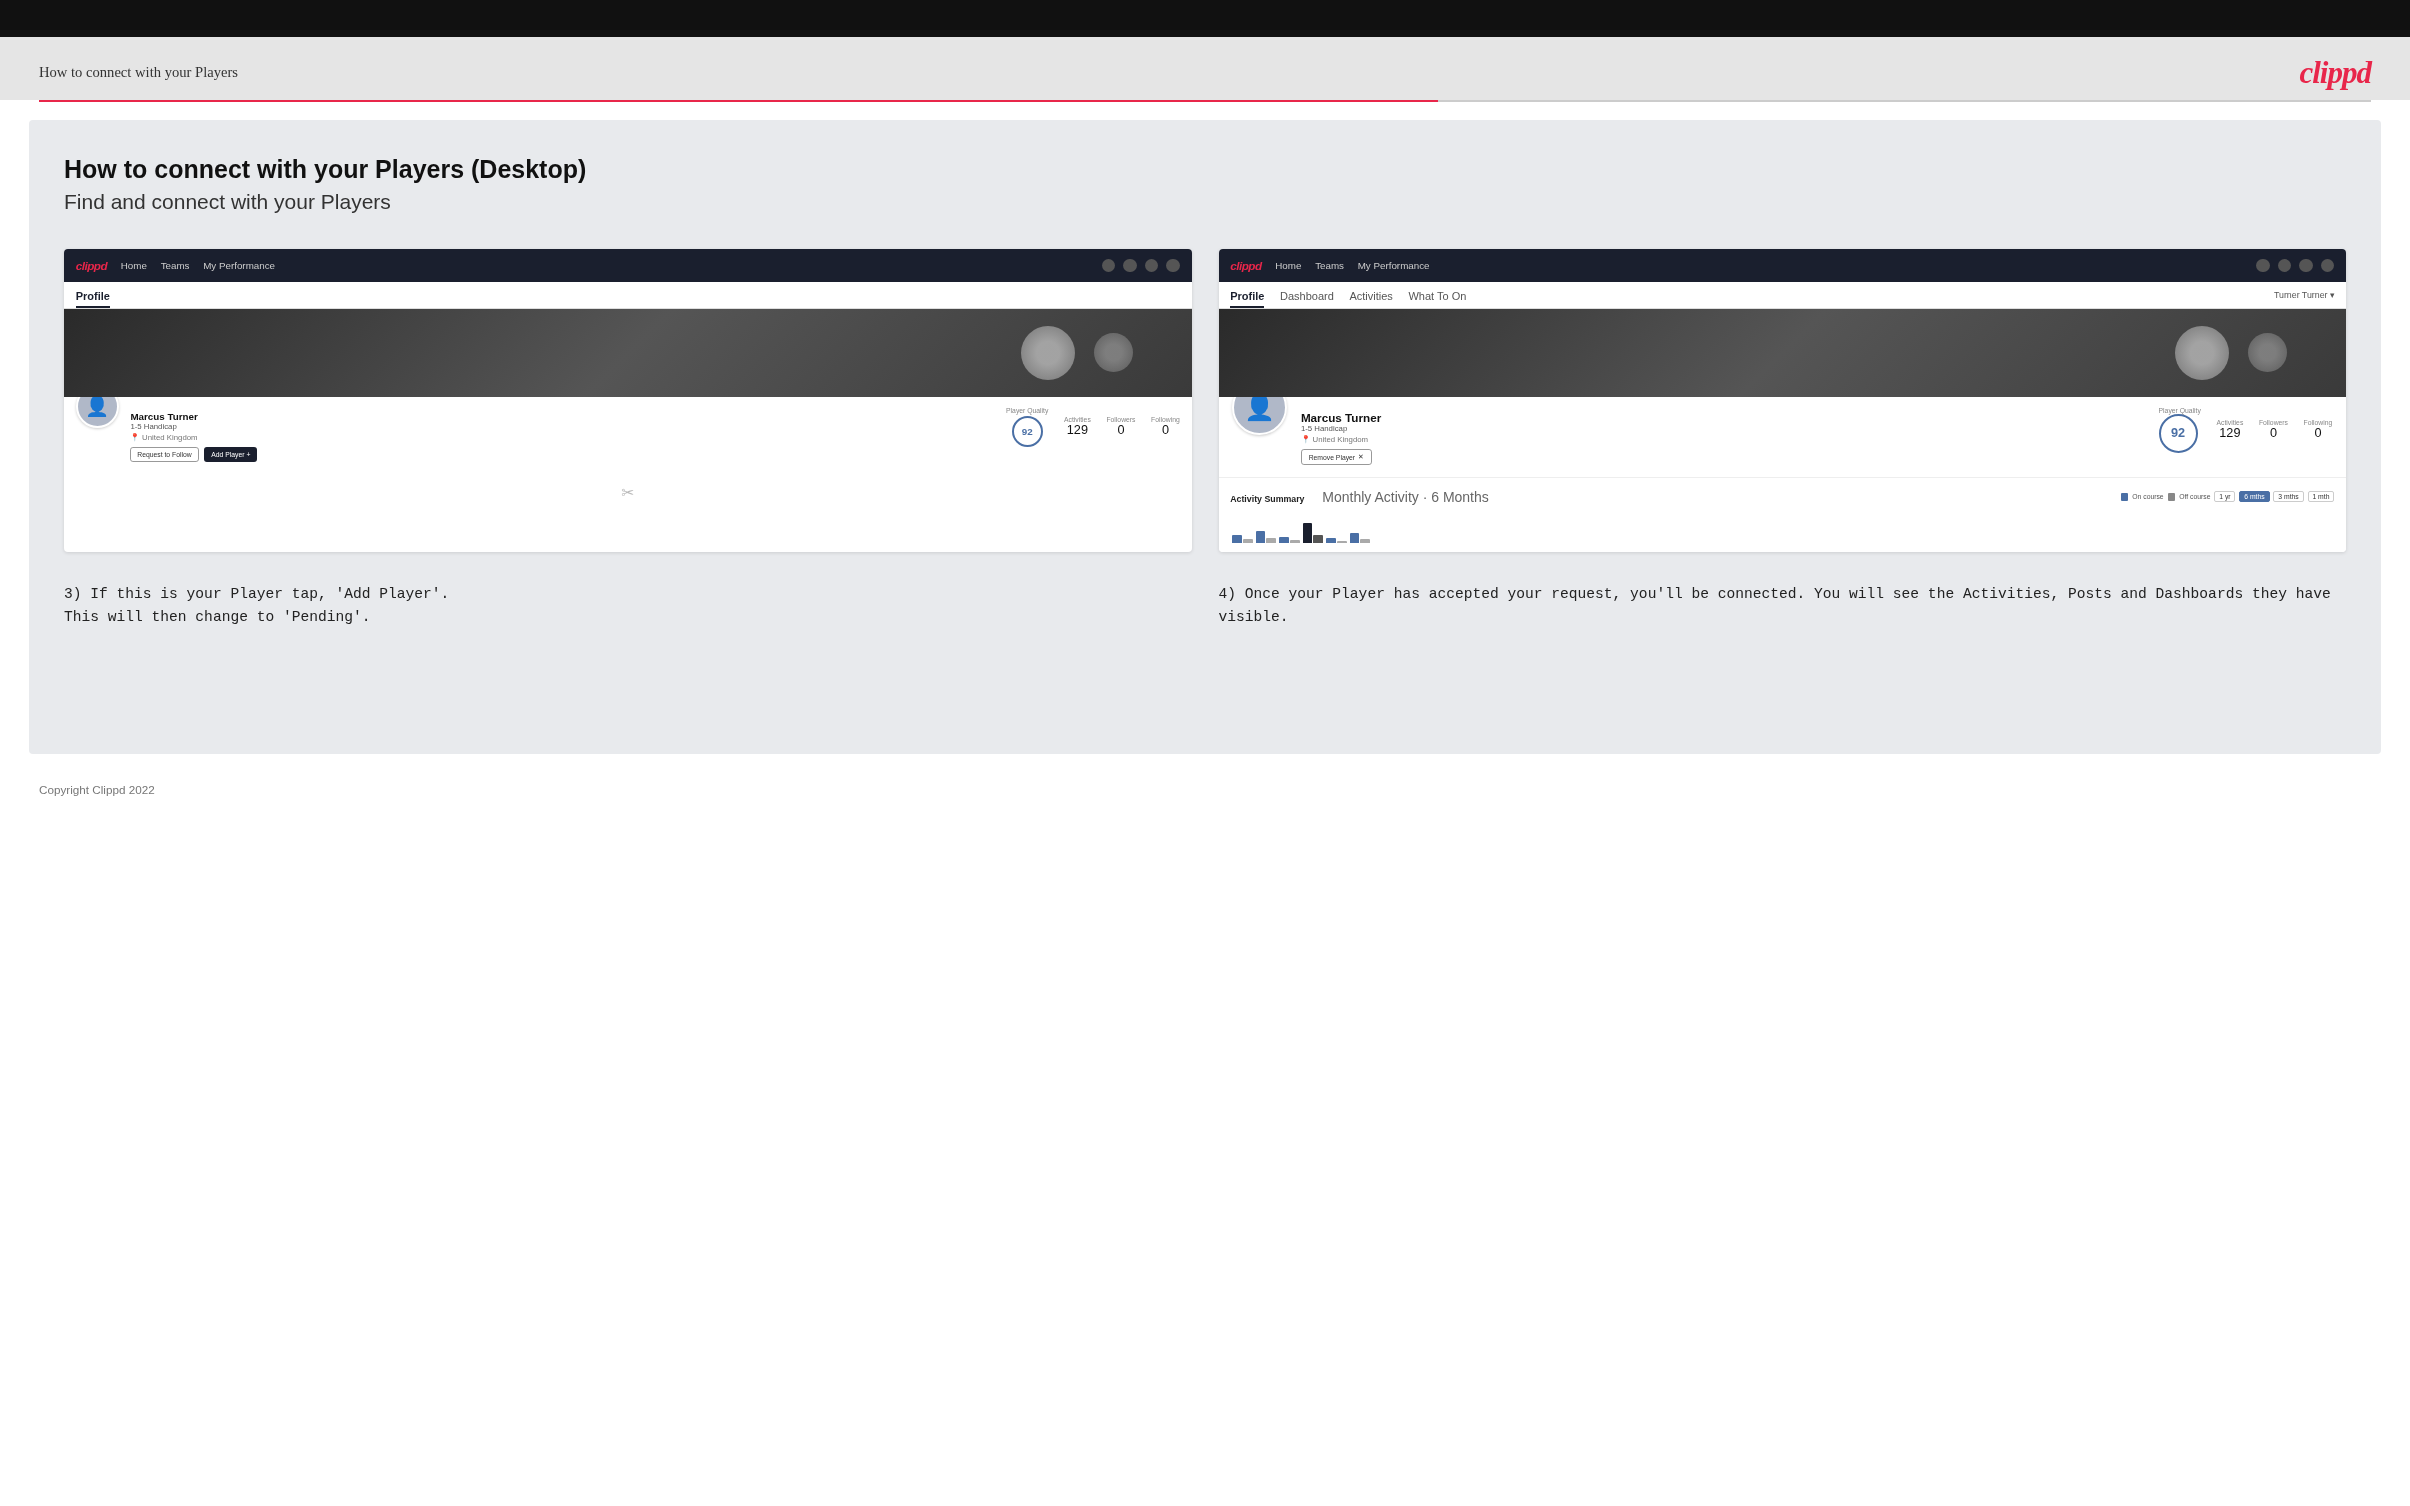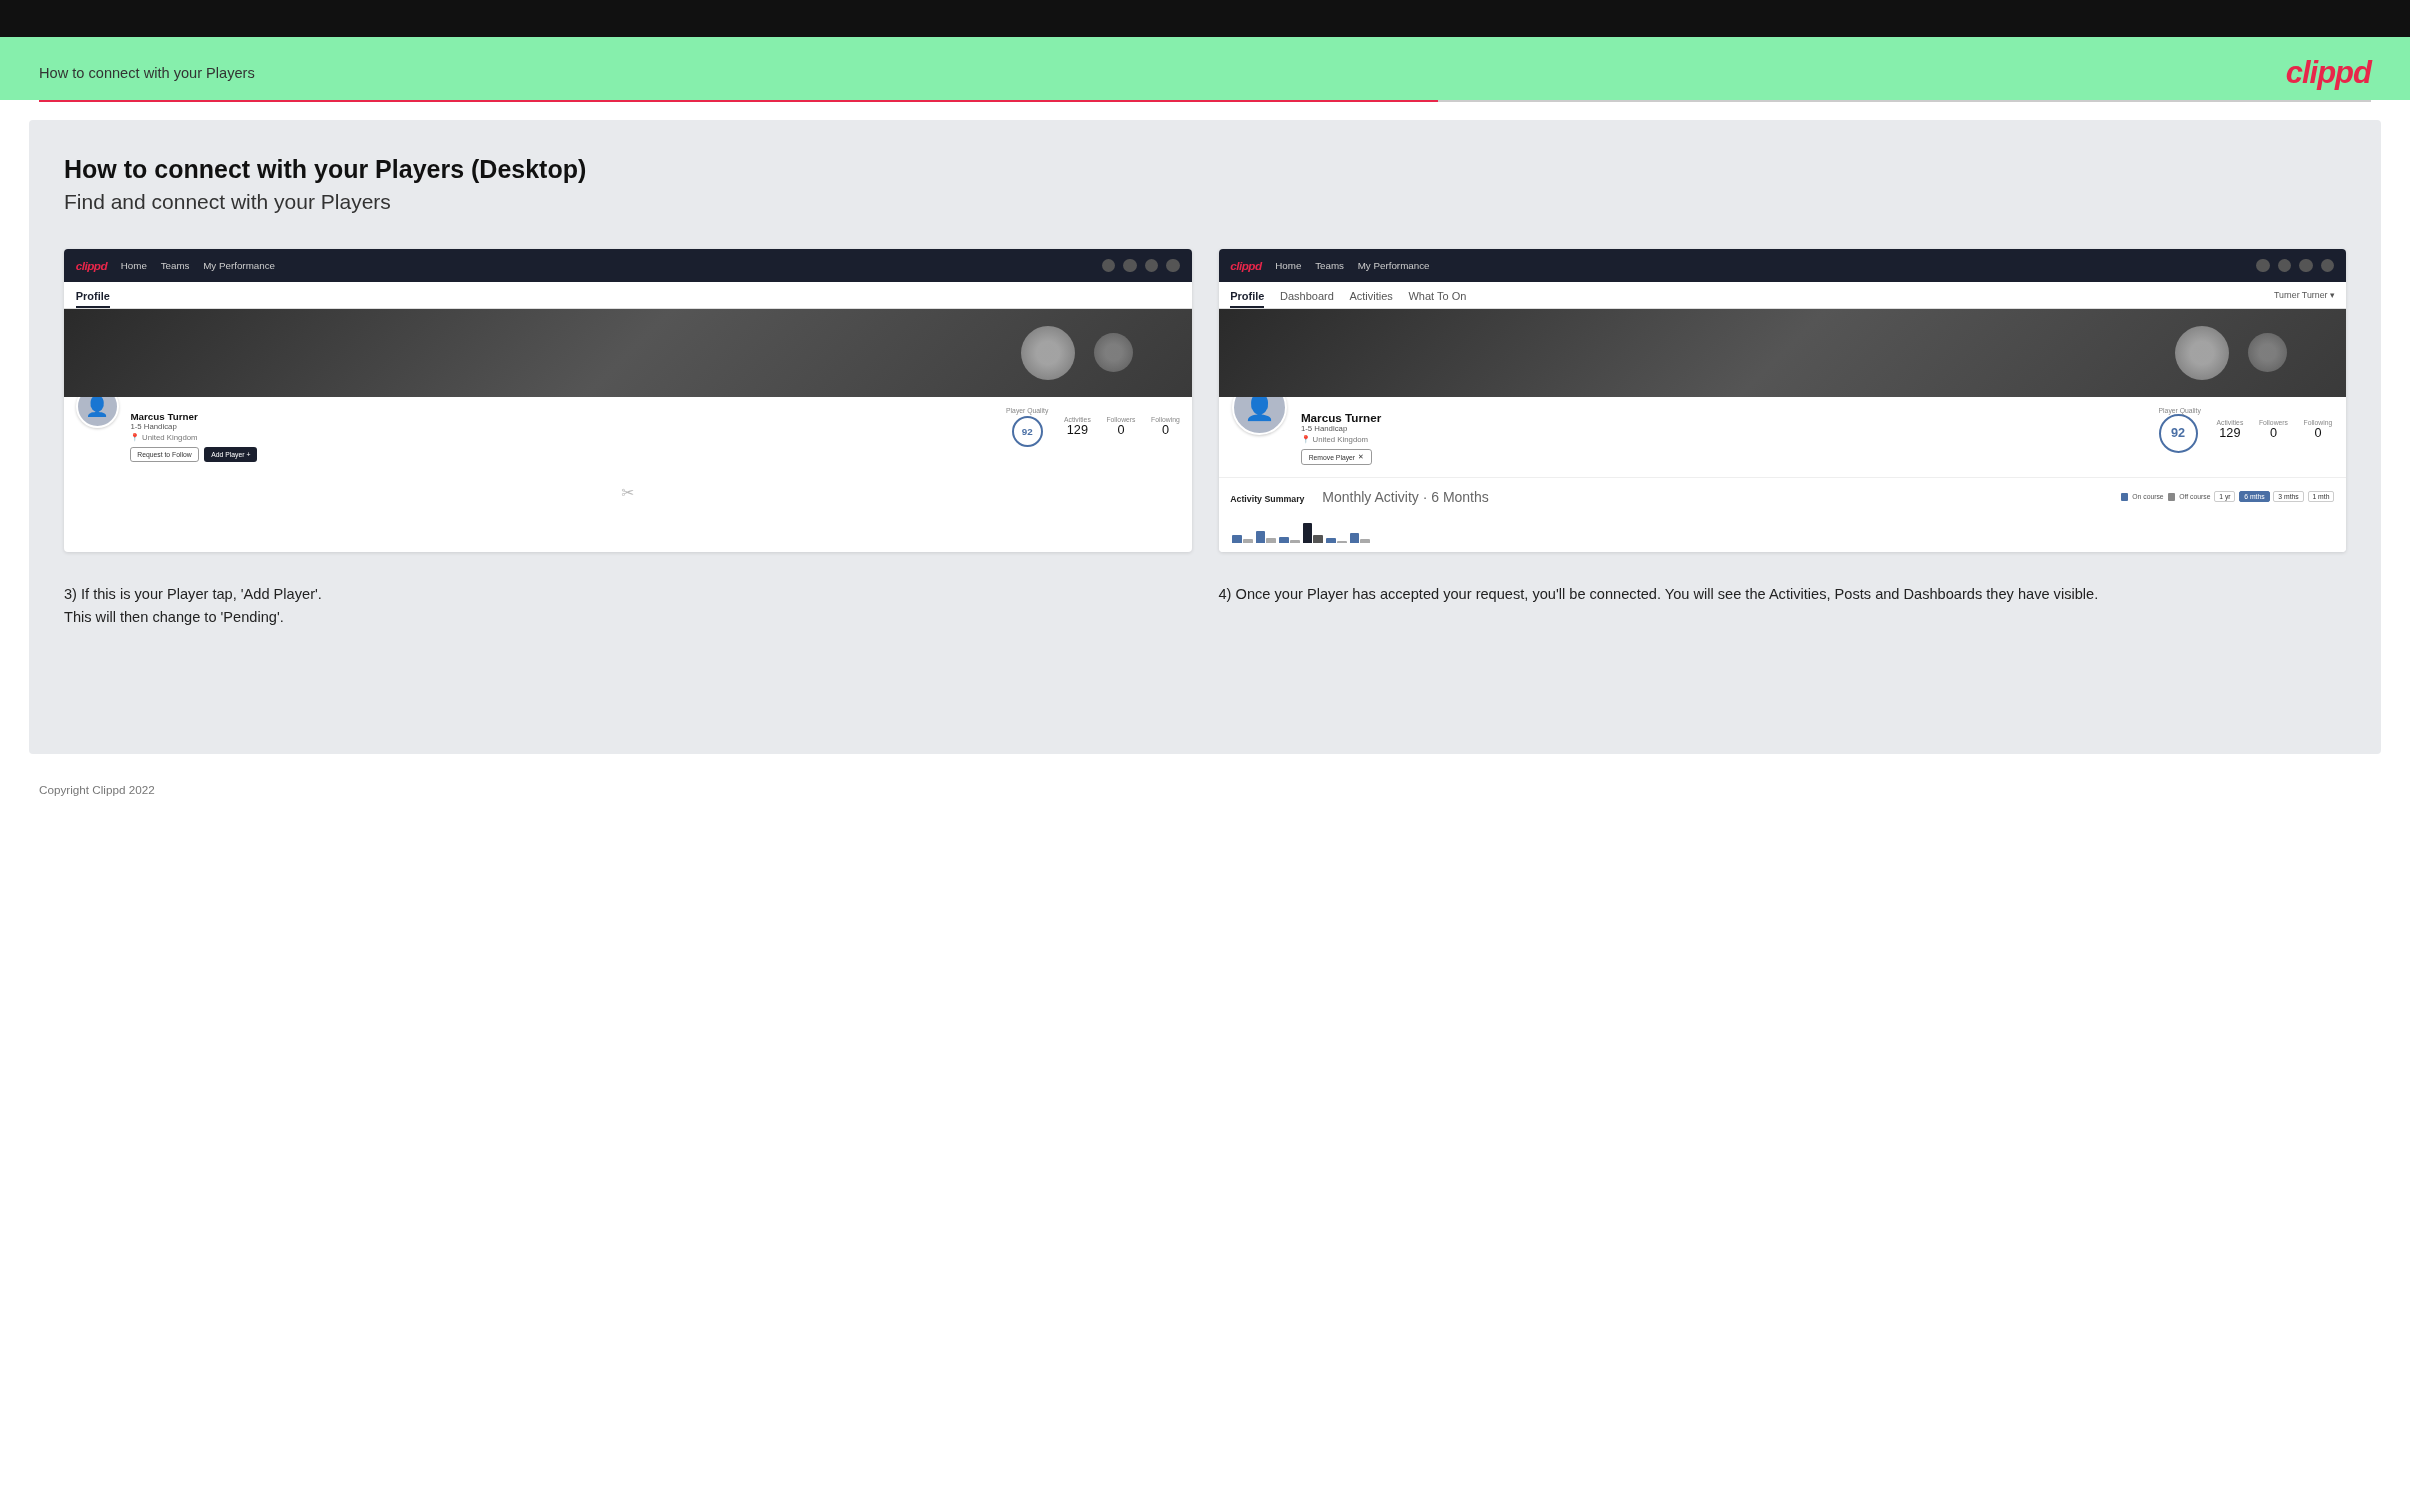--- a/index.html
+++ b/index.html
@@ -16,21 +16,22 @@
       height: 37px;
       width: 100%;
     }
 
     
     .page-header {
       display: flex;
       align-items: center;
       justify-content: space-between;
       padding: 17.6px 39px 9.8px 39px;
-      background: #86efac;
+      background: #e5e5e5;
+      font-family: Liberation Serif, serif;
     }
     .page-header-title {
       font-size: 14.6px;
       color: #333;
     }
     .clippd-logo {
       font-size: 31px;
       font-weight: 700;
       color: #e8264a;
       letter-spacing: -1px;
@@ -375,20 +376,21 @@
       padding: 9.8px 0;
       color: #bbb;
       font-size: 15.6px;
     }
 
     
     .descriptions-row {
       display: flex;
       gap: 27px;
       margin-top: 9.8px;
+      font-family: Liberation Mono, monospace;
     }
     .desc-panel {
       flex: 1;
       padding: 3.9px 0;
     }
     .desc-text {
       font-size: 14.6px;
       color: #222;
       line-height: 1.55;
     }

